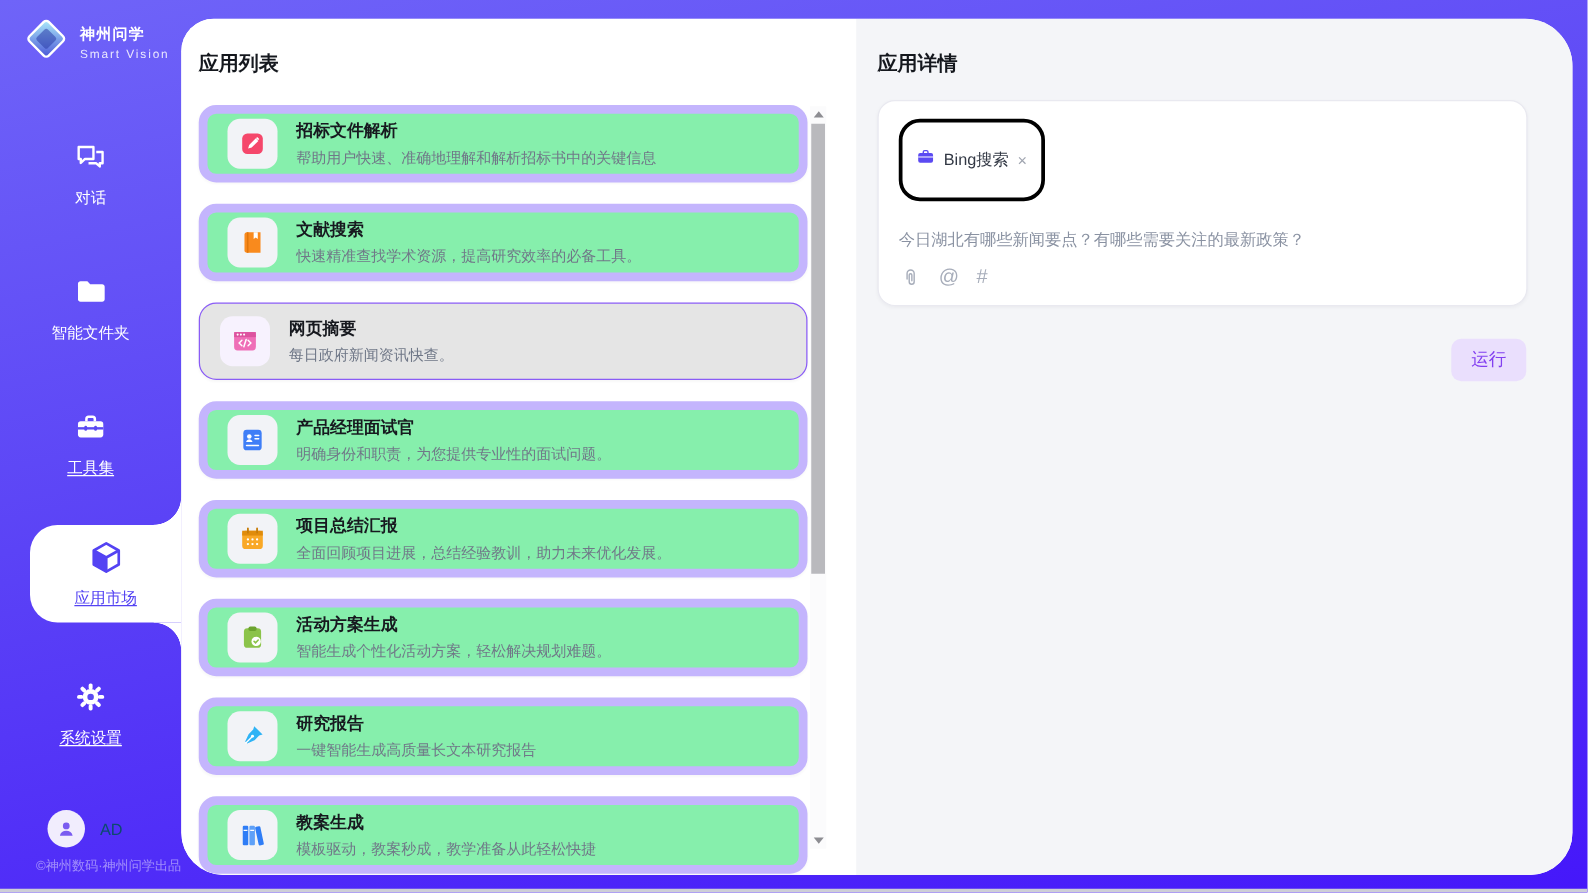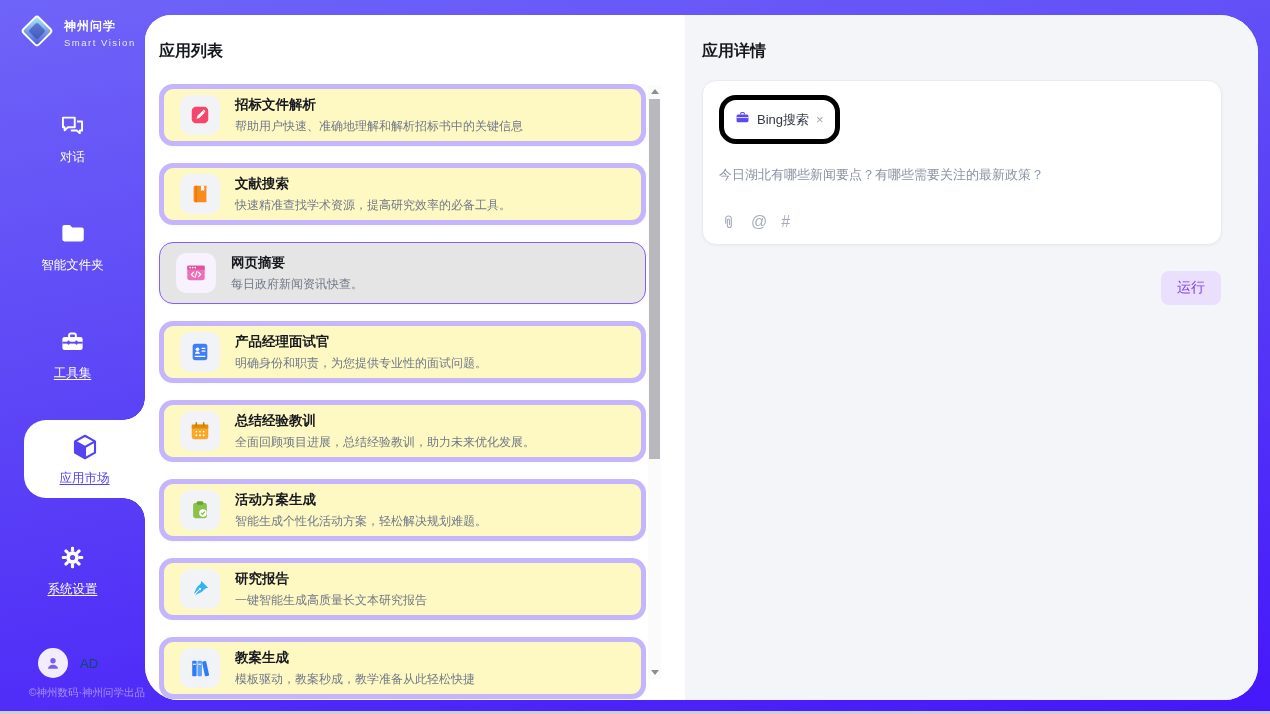--- a/index.html
+++ b/index.html
@@ -40,21 +40,21 @@
   
   .content { position:absolute; left:145px; top:15px; width:1113px; height:685px;
     background:#fff; border-radius:26px 38px 34px 34px; overflow:hidden; display:flex; }
 
   
   .list-pane { position:relative; width:540px; height:100%; background:#fff; }
   .pane-title { font-size:16px; font-weight:700; color:#15181e; }
   .list-pane .pane-title { position:absolute; left:14px; top:26px; }
   .cards { position:absolute; left:14px; top:69px; width:487px; }
   .card { display:flex; align-items:center; gap:15px; height:62px; padding:0 16px;
-    border:5px solid #c4b5fd; border-radius:14px; margin-bottom:17px; background:#fef9c3;
+    border:7px solid #c4b5fd; border-radius:14px; margin-bottom:17px; background:#86efac;
     box-shadow:0 1px 2px rgba(16,24,40,.03); cursor:pointer; }
   .card.selected { background:#e5e5e5; border:1.5px solid #8a5cf6; }
   .tile { flex:0 0 40px; width:40px; height:40px; border-radius:10px; background:#f2f3f7;
     display:flex; align-items:center; justify-content:center; }
   .card.selected .tile { background:#f7f2fe; }
   .card-text { display:flex; flex-direction:column; gap:4px; min-width:0; }
   .card-title { font-size:13.5px; font-weight:700; color:#17191f; }
   .card-desc { font-size:12px; color:#707888; white-space:nowrap; }
 
   
@@ -64,21 +64,21 @@
   .tri-up { width:0; height:0; border-left:4px solid transparent; border-right:4px solid transparent; border-bottom:5px solid #8d8d92; }
   .tri-down { width:0; height:0; border-left:4px solid transparent; border-right:4px solid transparent; border-top:5px solid #8d8d92; }
   .sb-thumb { position:absolute; left:1px; top:14px; width:11px; height:360px; background:#b9b9bd; }
 
   
   .detail-pane { position:relative; flex:1; height:100%; background:#f4f5f8; }
   .detail-pane .pane-title { position:absolute; left:17px; top:26px; }
   .input-card { position:absolute; left:17px; top:65px; width:520px; height:165px; background:#fff;
     border:1px solid #e9e9f0; border-radius:14px; box-shadow:0 1px 3px rgba(16,24,40,.04); }
   .chip { display:inline-flex; align-items:center; gap:7px; margin:14px 0 0 16px;
-    padding:10px 11px; border:5px solid #000000; border-radius:17px; background:#fff; cursor:pointer; }
+    padding:20px 11px; border:3px solid #000000; border-radius:17px; background:#fff; cursor:pointer; }
   .chip-label { font-size:13px; color:#323844; }
   .chip-close { font-size:13px; color:#a0a5b0; cursor:pointer; line-height:1; }
   .question { margin:22px 16px 0 16px; font-size:13px; color:#8a92a2; cursor:text; }
   .input-toolbar { position:absolute; left:17px; bottom:13px; display:flex; align-items:center; gap:14px; }
   .tb-icon { color:#a7adba; font-size:16px; display:flex; align-items:center; cursor:pointer; }
   .run-btn { position:absolute; top:256px; right:37px; background:#eadffd; color:#8340f0;
     border:none; border-radius:8px; padding:8px 16px; font-size:14px; cursor:pointer;
     font-family:inherit; }
 </style>
 </head>
@@ -259,21 +259,21 @@
               <path d="M8 3v3.6M16 3v3.6" stroke="#c77c09" stroke-width="1.6" stroke-linecap="round"></path>
               <circle cx="8" cy="12.6" r="1" fill="#fff"></circle>
                 <circle cx="12" cy="12.6" r="1" fill="#fff"></circle>
                 <circle cx="16" cy="12.6" r="1" fill="#fff"></circle>
               <circle cx="8" cy="16.6" r="1" fill="#fff"></circle>
                 <circle cx="12" cy="16.6" r="1" fill="#fff"></circle>
                 <circle cx="16" cy="16.6" r="1" fill="#fff"></circle>
             </svg>
           </span>
           <div class="card-text">
-            <span class="card-title">总结经验教训</span>
+            <span class="card-title">项目总结汇报</span>
             <span class="card-desc">全面回顾项目进展，总结经验教训，助力未来优化发展。</span>
           </div>
         </div>
 
         <div class="card">
           <span class="tile">
             <svg width="22" height="22" viewBox="0 0 24 24">
               <rect x="4.5" y="4" width="15" height="17" rx="3" fill="#8bc34a"></rect>
               <rect x="8.5" y="2.4" width="7" height="4" rx="1.6" fill="#6ba32f"></rect>
               <circle cx="15.2" cy="15.4" r="4.1" fill="#fff"></circle>

